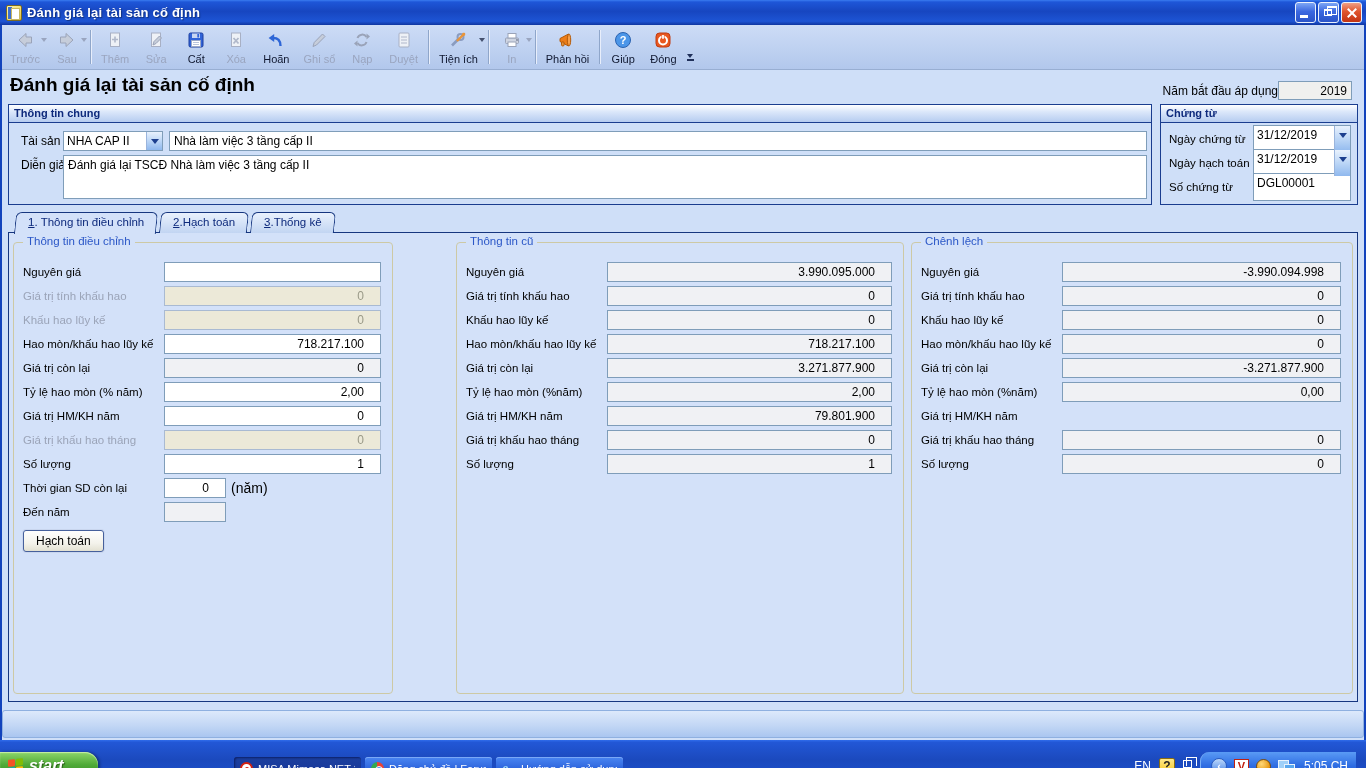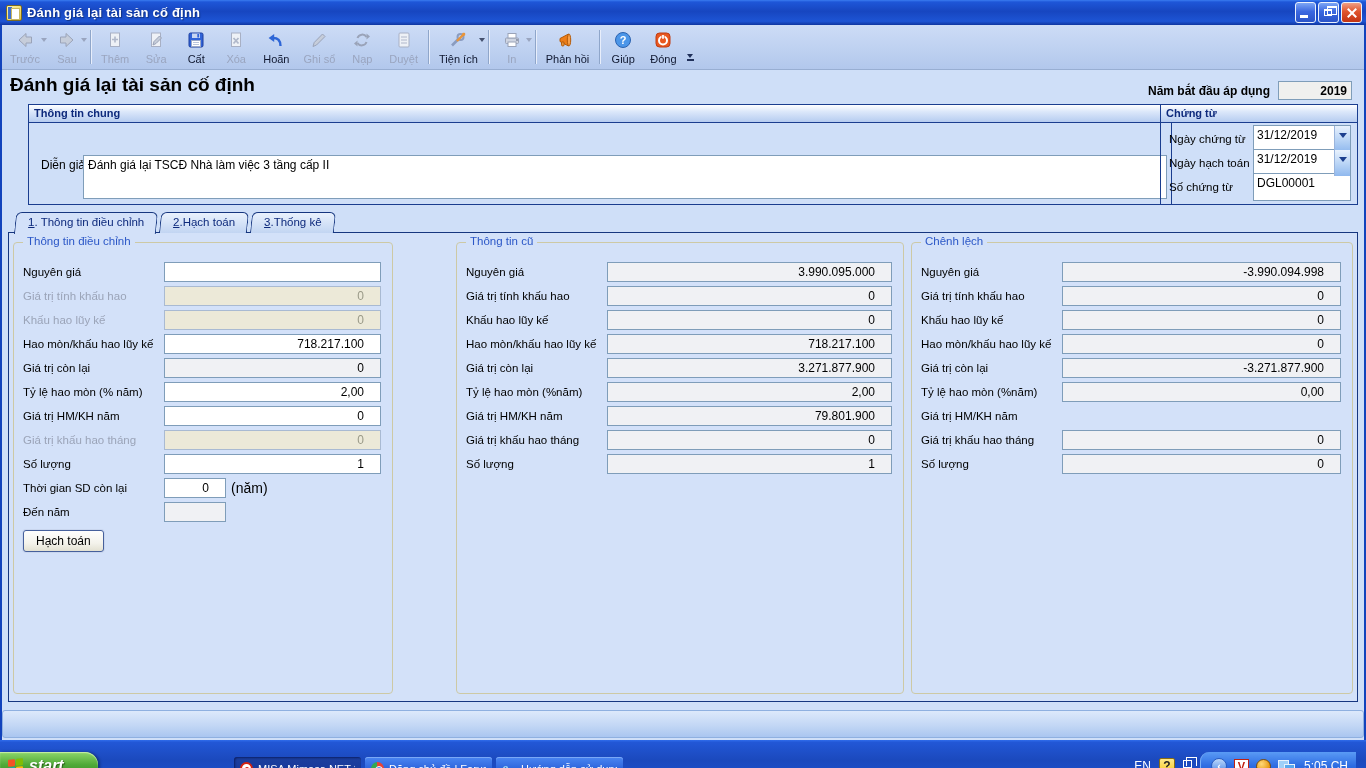--- a/index.html
+++ b/index.html
@@ -39,30 +39,30 @@
     border-left:3px solid transparent; border-right:3px solid transparent; border-top:4px solid #44506e; }
   .tb-btn.disabled .tb-dd { border-top-color:#9aa5bf; }
   .tb-sep { width:1px; background:#8fa6ca; margin:5px 3px; box-shadow:1px 0 0 #e8eefb; }
   .tb-overflow { width:13px; display:flex; flex-direction:column; align-items:center; justify-content:flex-end; padding-bottom:8px; gap:1px; }
   .tb-overflow i { width:0; height:0; border-left:3px solid transparent; border-right:3px solid transparent; border-top:4px solid #20305a; }
   .tb-overflow b { width:7px; height:2px; background:#20305a; }
 
   
   .frame-edge { position:absolute; top:25px; width:2px; height:715px; background:#1243bc; z-index:5; }
   .page-title { position:absolute; left:10px; top:74px; font-size:19px; font-weight:bold; color:#000; }
-  .apply-year { position:absolute; right:14px; top:81px; display:flex; align-items:center; gap:8px;font-weight:bold; }
+  .apply-year { position:absolute; right:14px; top:81px; display:flex; align-items:center; gap:0; }
   .apply-year .lbl { font-size:12px; color:#000; }
   .apply-year .val { width:74px; height:19px; background:#f0f0ee; border:1px solid #7f9db9;
     font-size:12px; text-align:right; padding:1px 4px; line-height:16px; }
 
   
   .hd-group { position:absolute; border:1px solid #1a3d8f; background:transparent; }
   .group-hd { height:18px; background:linear-gradient(180deg,#ffffff 0%,#dbe7fa 40%,#b6ccf0 100%);
     border-bottom:1px solid #1a3d8f; color:#0e2a7c; font-weight:bold; font-size:11px; line-height:17px; padding-left:5px; }
-  .g-general { left:8px; top:104px; width:1144px; height:101px;margin-left:20px; }
+  .g-general { left:8px; top:104px; width:1144px; height:101px; }
   .g-voucher { left:1160px; top:104px; width:198px; height:101px; }
 
   .row-taisan { position:absolute; left:0; top:26px; width:100%; height:20px; }
   .row-taisan .lbl, .row-diengiai .lbl { position:absolute; left:12px; top:3px; font-size:12px; }
   .combo { position:absolute; left:54px; top:0; width:100px; height:20px; background:#fff; border:1px solid #7f9db9; display:flex; }
   .combo .cv { flex:1; font-size:12px; padding:2px 3px; white-space:nowrap; overflow:hidden; }
   .combo-arrow { width:16px; border-left:1px solid #9ab4dc; background:linear-gradient(180deg,#e8f1fd 0%,#bcd6f6 50%,#8fb8ee 100%); position:relative; }
   .combo-arrow::after { content:""; position:absolute; left:4px; top:7px; width:0; height:0;
     border-left:4px solid transparent; border-right:4px solid transparent; border-top:5px solid #1c3f8e; }
   .tf { background:#fff; border:1px solid #7f9db9; font-size:12px; padding:2px 4px; }
@@ -341,20 +341,28 @@
   <div class="frame-edge" style="right:0;"></div>
 
   <div class="page-title">Đánh giá lại tài sản cố định</div>
   <div class="apply-year">
     <span class="lbl">Năm bắt đầu áp dụng</span>
     <span class="val">2019</span>
   </div>
 
   <div class="hd-group g-general">
     <div class="group-hd">Thông tin chung</div>
+    <div class="row-taisan">
+      <span class="lbl">Tài sản</span>
+      <span class="combo">
+        <span class="cv">NHA CAP II</span>
+        <span class="combo-arrow"></span>
+      </span>
+      <span class="tf asset-name">Nhà làm việc 3 tầng cấp II</span>
+    </div>
     <div class="row-diengiai">
       <span class="lbl">Diễn giải</span>
       <span class="tf desc-box">Đánh giá lại TSCĐ Nhà làm việc 3 tầng cấp II</span>
     </div>
   </div>
 
   <div class="hd-group g-voucher">
     <div class="group-hd">Chứng từ</div>
     <div class="v-rows" id="voucher-rows">
         <div class="v-row">

